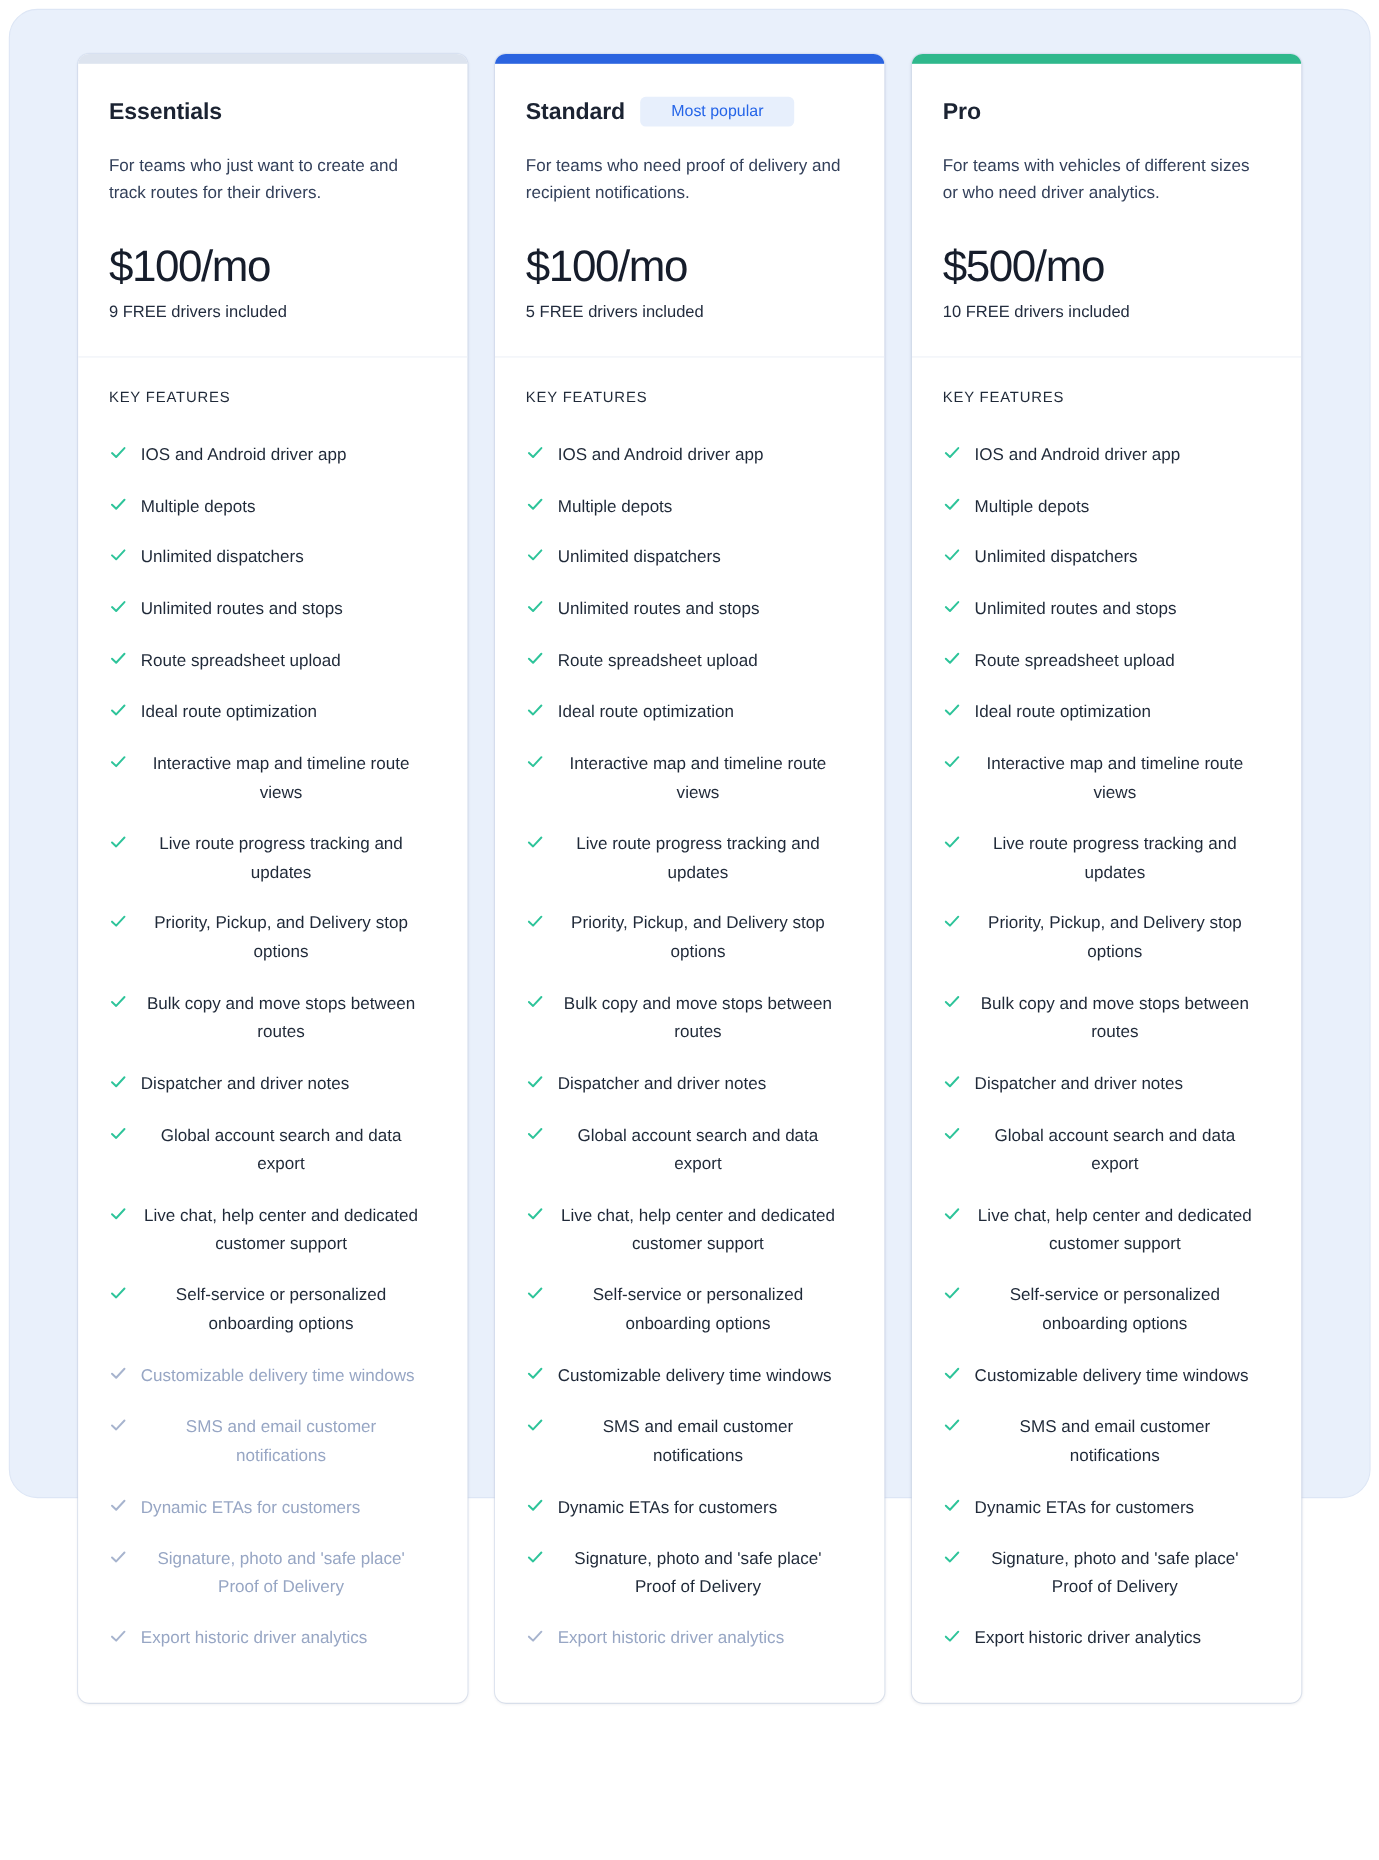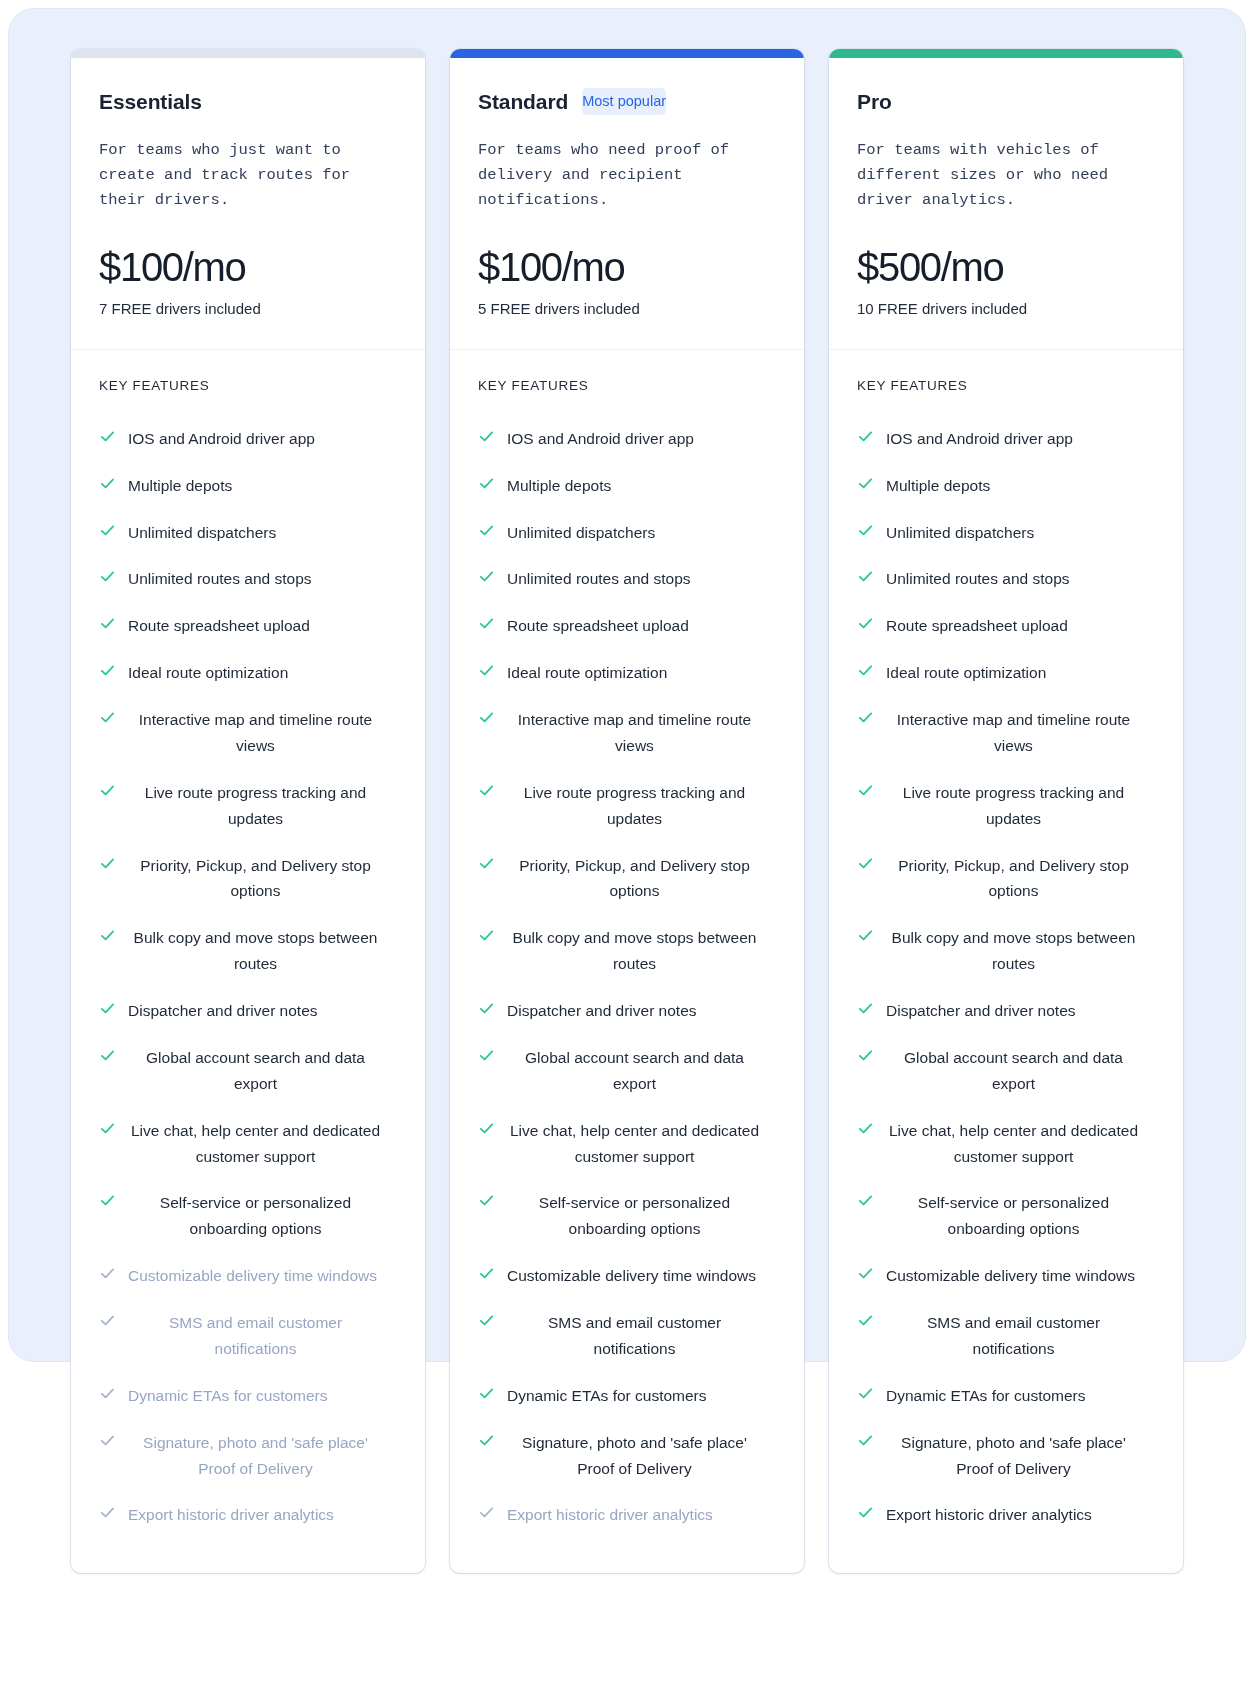--- a/index.html
+++ b/index.html
@@ -66,32 +66,31 @@
     color: #1b2332;
     letter-spacing: -0.1px;
     line-height: 1.2;
   }
 
   .badge {
     font-size: 14.5px;
     color: #2464e8;
     background: #e7effc;
     border-radius: 5px;
-    padding: 6px 0;
+    padding: 6px 28px;
     line-height: 1;
     white-space: nowrap;
   }
 
   .plan-desc {
     margin-top: 21px;
     font-size: 15.5px;
     line-height: 1.62;
     color: #33405a;
     max-width: 290px;
-    font-family: Liberation Mono, monospace;
   }
 
   .price {
     margin-top: 33px;
     font-size: 40px;
     font-weight: 400;
     color: #161d2b;
     letter-spacing: -1.3px;
     line-height: 1.05;
   }
@@ -155,21 +154,21 @@
 <div id="page">
   <div class="frame" id="plan-grid">
       <div class="card">
         <div class="card-accent" style="background: rgb(221, 228, 239);"></div>
         <div class="card-header">
           <div class="title-row">
             <div class="plan-name">Essentials</div>
           </div>
           <div class="plan-desc">For teams who just want to create and track routes for their drivers.</div>
           <div class="price">$100/mo</div>
-          <div class="price-sub">7 FREE drivers included</div>
+          <div class="price-sub">9 FREE drivers included</div>
         </div>
         <div class="features">
           <div class="features-title">KEY FEATURES</div>
           <ul class="feature-list">
             <li class="feature-item">
               <span class="check-icon">
                 <svg viewBox="0 0 18 18" fill="none" xmlns="http://www.w3.org/2000/svg">
                   <path d="M3 9.4 L7 13.2 L15 4.6" stroke="#2ec49a" stroke-width="1.9" stroke-linecap="round" stroke-linejoin="round"></path>
                 </svg>
               </span>

